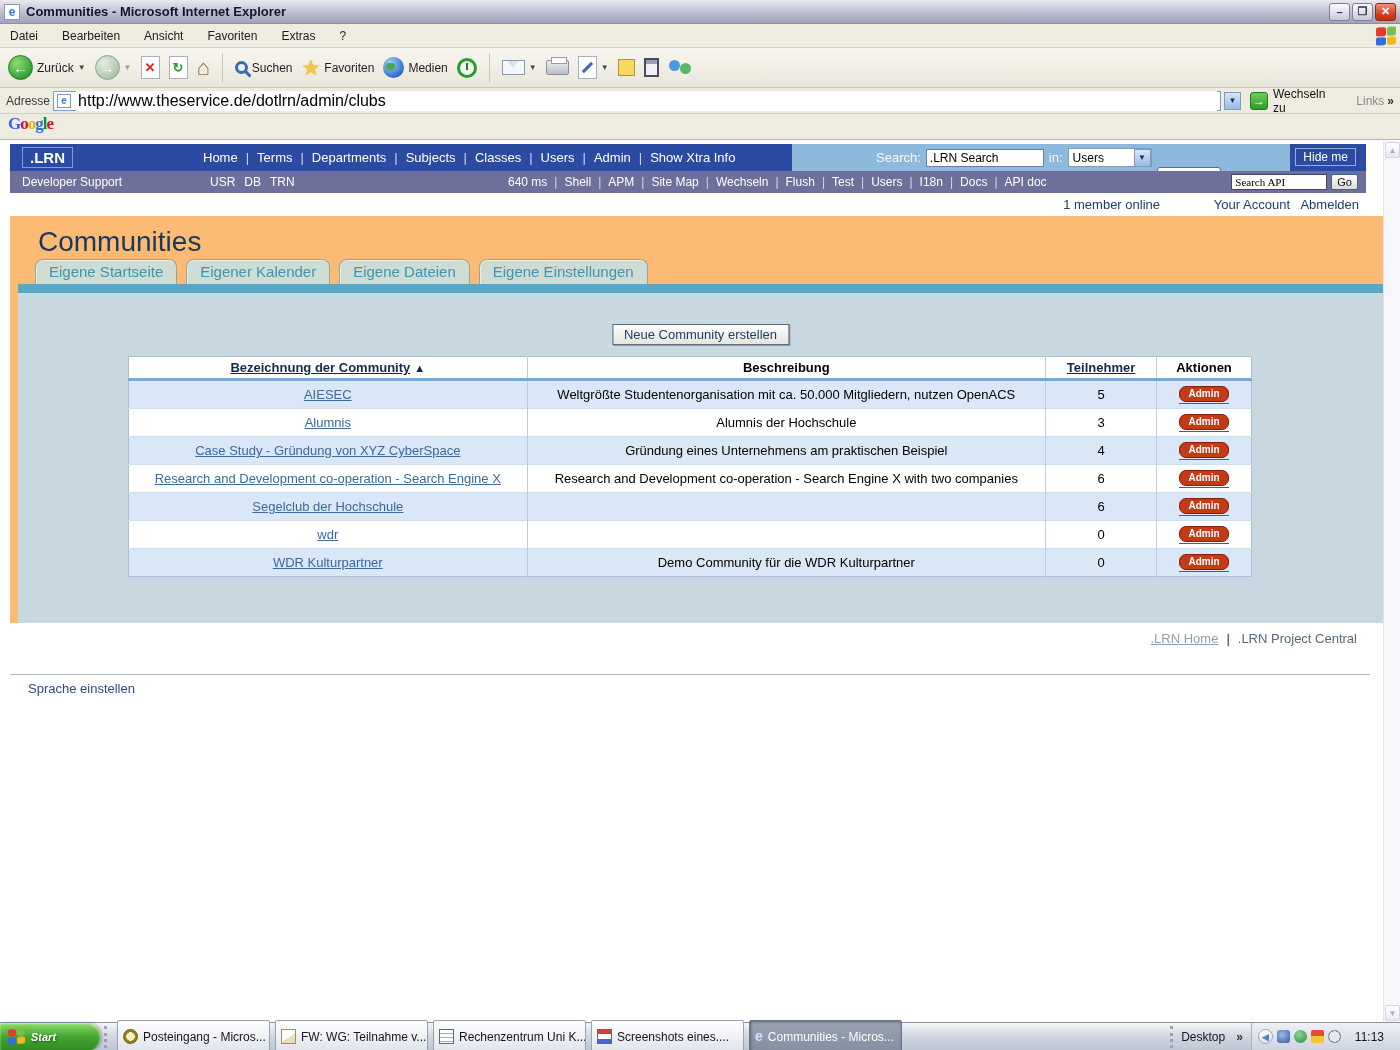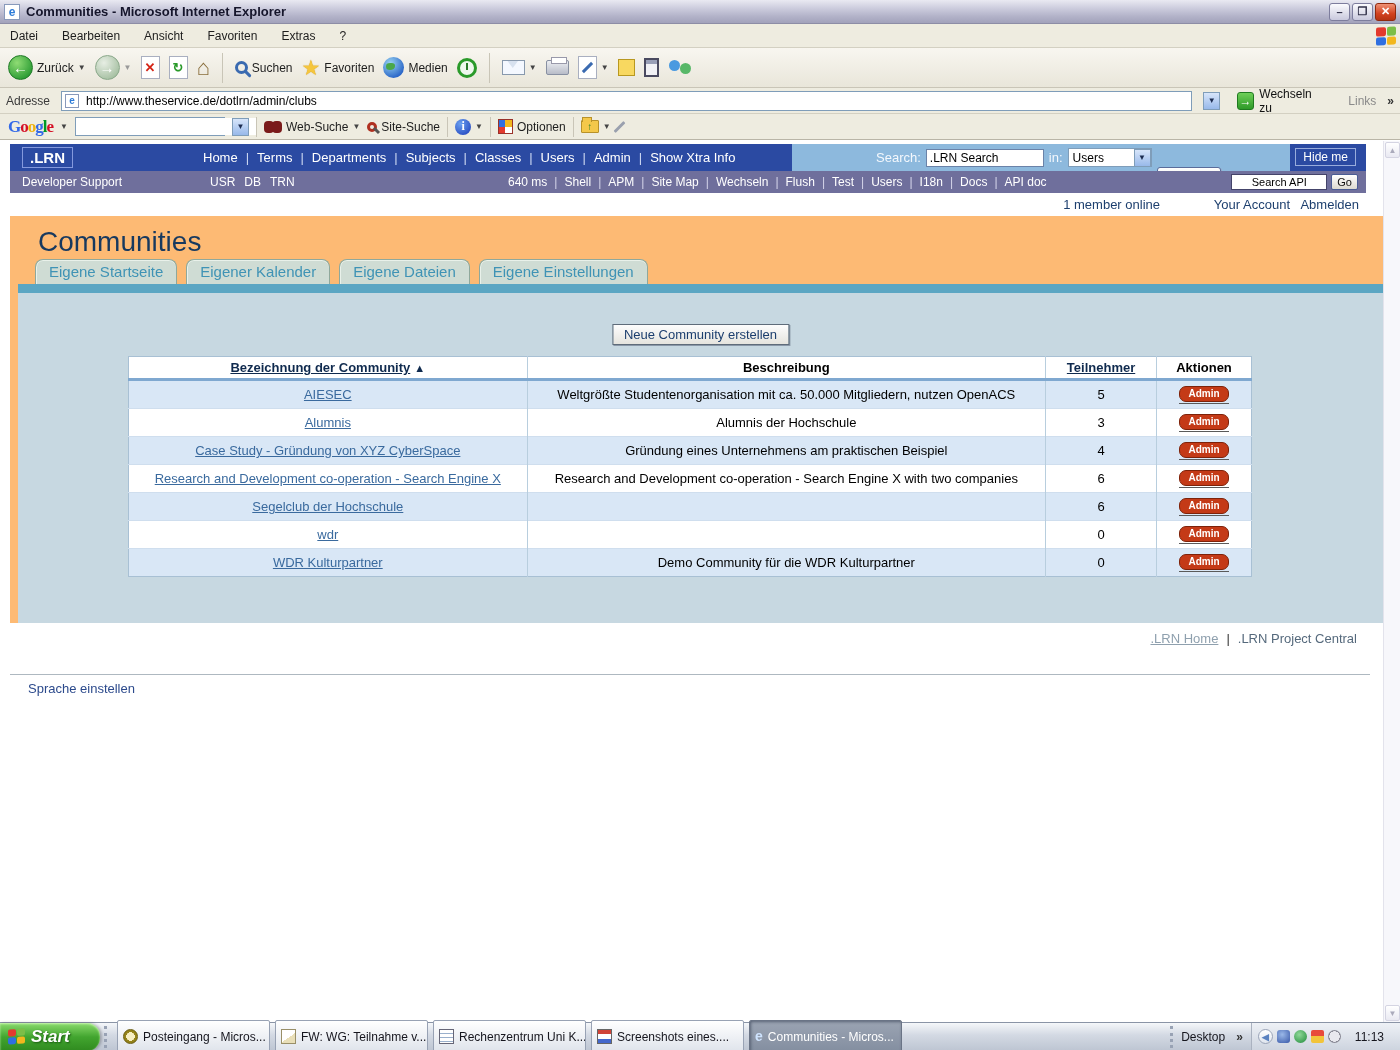--- a/index.html
+++ b/index.html
@@ -65,35 +65,35 @@
   .print-ic::before { content:""; position:absolute; left:4px; top:-4px; width:14px; height:5px; background:#fff; border:1px solid #99a; }
   .pencil { width:3px; height:13px; background:#3a6ab0; transform:rotate(45deg); }
   .note-ic { width:17px; height:17px; background:#f8d860; border:1px solid #b89820; }
   .calc-ic { width:15px; height:19px; background:#f2f2f6; border:2px solid #4a4a60; box-shadow:inset 0 4px 0 #9aa0b8; }
   .msn-ic { position:relative; width:24px; height:20px; }
   .msn-ic::before { content:""; position:absolute; left:1px; top:2px; width:11px; height:11px; border-radius:50%; background:#4a9ae0; }
   .msn-ic::after  { content:""; position:absolute; right:1px; top:5px; width:11px; height:11px; border-radius:50%; background:#58b868; }
 
   
   .addrrow { position:absolute; top:88px; left:0; right:0; height:26px; background:#eeece0;
-    border-bottom:1px solid #d3d0c2; display:flex; align-items:center; gap:11px; padding:0 6px; font-size:12px; color:#3a3a3a; }
+    border-bottom:1px solid #d3d0c2; display:flex; align-items:center; gap:3px; padding:0 6px; font-size:12px; color:#3a3a3a; }
   .addr-box { width:1170px; height:20px; background:#fff; border:1px solid #7f9db9;
     display:flex; align-items:center; gap:5px; padding:0 3px; }
-  .addr-box input { flex:1; border:none; outline:none; font-size:12px; font-family:"Liberation Sans",sans-serif; color:#000; }
+  .addr-box input { flex:1; border:none; outline:none; font-size:16px; font-family:"Liberation Sans",sans-serif; color:#000; }
   .combo-arrow { width:17px; height:18px; background:linear-gradient(#d7e5fa,#98b9ea); border:1px solid #7f9db9;
     display:flex; align-items:center; justify-content:center; font-size:8px; color:#1c2c50; }
   .go-btn { display:flex; align-items:center; gap:5px; padding:1px 6px; font-size:12px; color:#111; }
   .go-ic { width:18px; height:18px; border-radius:3px; background:linear-gradient(#6ecf58,#2e9a28);
     border:1px solid #1f7a20; color:#fff; display:flex; align-items:center; justify-content:center; font-weight:bold; }
   .links-lbl { color:#8a8a8a; margin-left:6px; }
   .chev { font-weight:bold; color:#333; }
 
   
   .googlerow { position:absolute; top:114px; left:0; right:0; height:26px; background:#eeece0;
-    border-bottom:1px solid #b9b5a7; display:flex; align-items:center; gap:7px; padding:0 8px; font-size:12px; color:#1d1d1d; }
+    border-bottom:1px solid #b9b5a7; display:flex; align-items:flex-start; gap:7px; padding:0 8px; font-size:12px; color:#1d1d1d;flex-direction:column; }
   .glogo { font-family:"Liberation Serif", serif; font-weight:bold; font-size:17px; letter-spacing:-1px; }
   .gin { width:150px; height:19px; background:#fff; border:1px solid #7f9db9; display:flex; }
   .gin input { flex:1; border:none; outline:none; }
   .gsep { width:1px; height:20px; background:#c9c5b7; }
   .binoc { position:relative; width:18px; height:12px; }
   .binoc::before,.binoc::after { content:""; position:absolute; top:0; width:10px; height:12px;
     background:#7a1a1a; border-radius:4px; }
   .binoc::before{left:0}.binoc::after{right:0}
   .sitemag { width:10px; height:10px; border:3px solid #b03020; border-radius:50%; position:relative; }
   .sitemag::after { content:""; position:absolute; width:7px; height:3px; background:#555;
@@ -142,21 +142,21 @@
 
   
   .dev-bar { position:absolute; top:30px; left:10px; width:1356px; height:22px; background:#6f6f9c;
     color:#fff; font-size:12px; display:flex; align-items:center; }
   .dev-title { margin-left:12px; }
   .dev-modes { position:absolute; left:200px; display:flex; gap:9px; }
   .dev-links { position:absolute; left:498px; display:flex; list-style:none; margin:0; padding:0; }
   .dev-links li + li::before { content:"|"; margin:0 7px; color:#d4d4ea; }
   .dev-search { position:absolute; right:8px; display:flex; align-items:center; gap:4px; }
   .dev-search input { width:96px; height:16px; border:1px solid #44446a; font-size:11px; padding:0 3px;
-    font-family:Liberation Sans, sans-serif;text-align:center; }
+    font-family:Liberation Serif, serif; }
   .go-small { background:linear-gradient(#ffffff,#dcdad0); border:1px solid #4a5c94; border-radius:2px;
     font-size:11px; color:#111; padding:0 5px; height:16px; }
 
   
   .session-row { position:absolute; top:52px; left:10px; width:1356px; height:23px; background:#fff;
     font-size:13px; color:#1d3f6e;text-align:center; }
   .session-row span { position:absolute; top:4px; }
   .mo { right:206px; } .ya { right:76px; } .ab { right:7px; }
 
   
@@ -196,21 +196,21 @@
   .sprache { position:absolute; top:540px; left:28px; font-size:13px; color:#2c4a8c; }
 
   
   .taskbar { position:absolute; bottom:0; left:0; width:1400px; height:28px;
     background:linear-gradient(#f5f7fa,#d3d9e3 45%,#bec6d3); border-top:1px solid #8a94a6;
     display:flex; align-items:center; }
   .start-btn { height:28px; width:100px; border-radius:0 13px 13px 0; flex:none;
     background:linear-gradient(#8bdb6d,#42a52f 50%,#2f8a1f);
     box-shadow:inset 0 1px 2px #c8f5b0, 2px 0 3px rgba(0,0,0,.25);
     display:flex; align-items:center; gap:6px; padding-left:8px;
-    color:#fff; font-weight:bold; font-style:italic; font-size:17px; text-shadow:1px 1px 2px #1a5a10; }
+    color:#fff; font-weight:bold; font-style:italic; font-size:11px; text-shadow:1px 1px 2px #1a5a10; }
   .start-btn .flag { width:17px; height:15px; }
   .ql-sep { width:4px; height:22px; margin:0 4px; border-left:3px dotted #98a2b4; }
   .task-btn { width:153px; height:22px; margin-left:5px; border-radius:2px; flex:none;
     background:linear-gradient(#ffffff,#dde2ea); border:1px solid #98a2b4;
     display:flex; align-items:center; gap:5px; padding:16px 5px; font-size:12px; color:#16161e;
     overflow:hidden; white-space:nowrap; }
   .task-btn.active { background:linear-gradient(#9ba4b3,#828d9f); color:#fff; border-color:#6a7486;
     box-shadow:inset 1px 1px 3px #5a6476; }
   .ti { width:15px; height:15px; flex:none; }
   .ti-outlook { border-radius:50%; background:radial-gradient(circle,#f6eec2 45%,#948218 48%); border:1px solid #6a5c10; }

